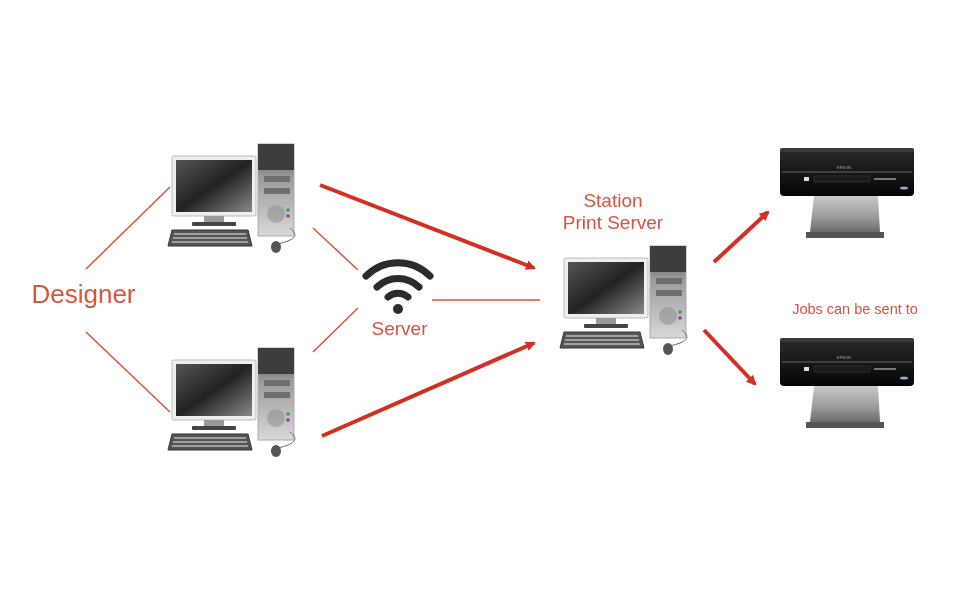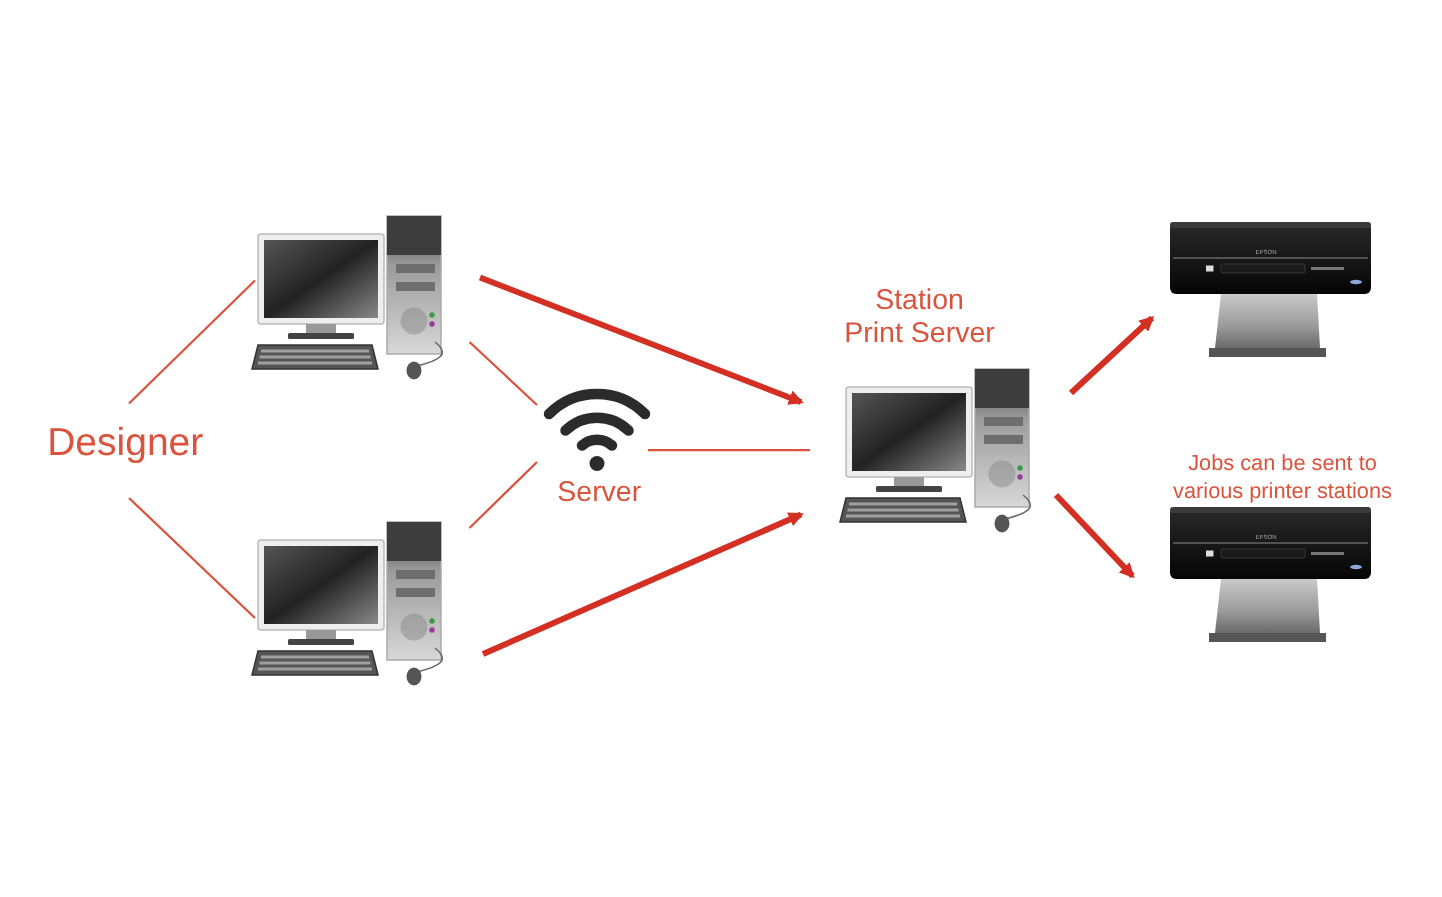--- a/index.html
+++ b/index.html
@@ -128,14 +128,13 @@
 
 <div class="label" id="lbl-server">
   <div>Station</div>
   <div>Print Server</div>
 </div>
 
 <div class="label" id="lbl-network">Server</div>
 
 <div class="label" id="lbl-jobs">
   <div>Jobs can be sent to</div>
-  <div>various printer stations</div>
 </div>
 
 </body></html>

